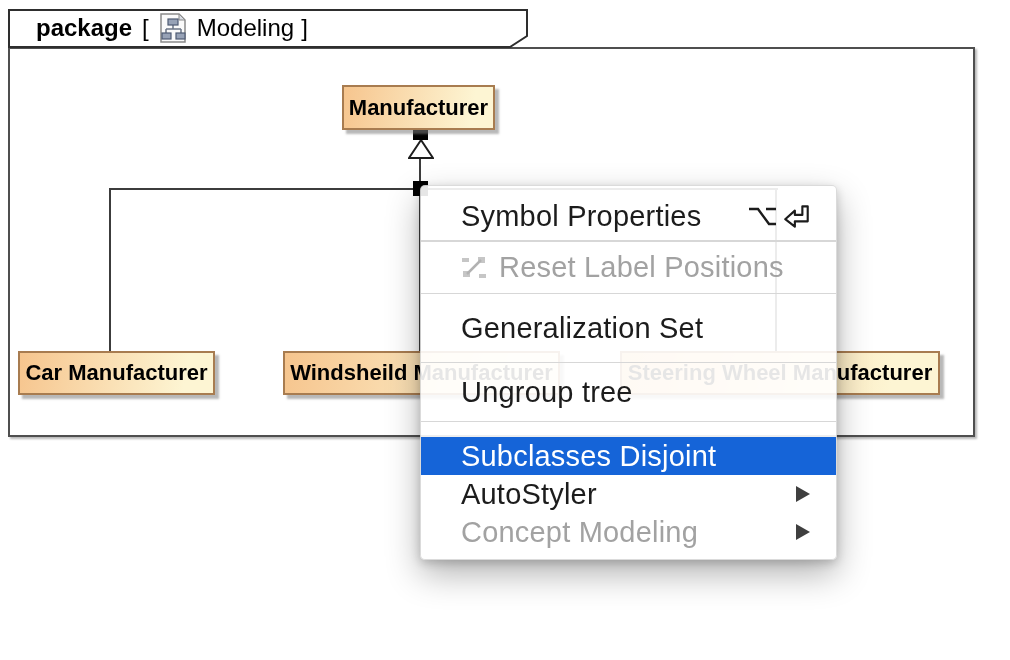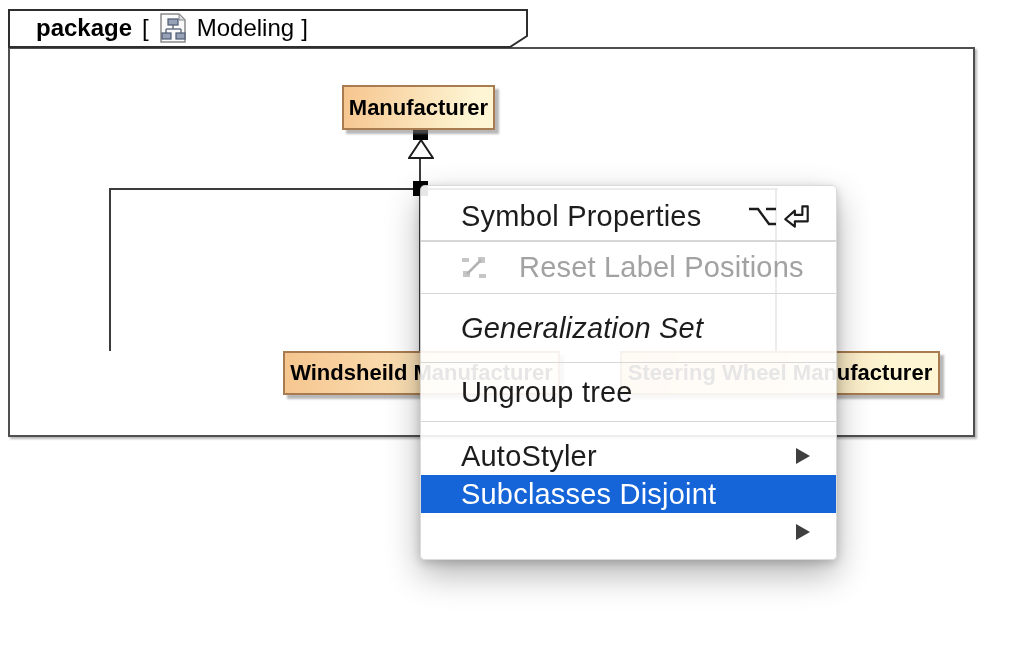--- a/index.html
+++ b/index.html
@@ -38,22 +38,22 @@
   .menu{position:absolute;left:420px;top:172px;width:417px;box-sizing:border-box;
         background:rgba(255,255,255,0.9);
         border:1px solid rgba(0,0,0,0.14);border-radius:5px;
         box-shadow:0 14px 34px rgba(0,0,0,0.30),0 3px 10px rgba(0,0,0,0.18);
         display:flex;flex-direction:column;overflow:hidden;
         font-size:29px;color:#1c1c1c;letter-spacing:0.2px;margin-top:13px;}
   .mi{display:flex;align-items:center;padding:0 24px 0 40px;flex:none;box-sizing:border-box;}
   .mi .grow{flex:1;}
   .sep{height:1px;background:#d7d7d7;flex:none;}
   .sp-top{height:6px;flex:none;} .sp-group{height:15px;flex:none;} .sp-bot{height:8px;flex:none;}
-  .h-sp{height:48px;} .h-display{height:62px;} .h-reset{height:51px;gap:20px;}
-  .h-gen{height:68px;font-style:italic;} .h-ungroup{height:58px;align-items:center;} .h-small{height:38px;}
+  .h-sp{height:48px;} .h-display{height:62px;} .h-reset{height:51px;}
+  .h-gen{height:68px;} .h-ungroup{height:58px;align-items:center;} .h-small{height:38px;}
   .disabled{color:#a2a2a2;}
   .selected{background:#1564d8;color:#fff;}
   .reset-ic{margin-right:11px;flex:none;}
   .shortcut{display:flex;align-items:center;gap:5px;}
 </style>
 </head>
 <body>
 
 <div class="stage">
 
@@ -88,20 +88,23 @@
 
   <svg class="tri" style="left:408px;top:139px;" width="26" height="21">
     <polygon points="13,1 1,19 25,19" fill="#ffffff" stroke="#1e1e1e" stroke-width="2"></polygon>
   </svg>
 
   <div class="handle" style="left:413px;top:125px;"></div>
   <div class="handle" style="left:413px;top:181px;"></div>
 
   <div class="cls cls-super">
     <span>Manufacturer</span>
+  </div>
+  <div class="cls cls-car">
+    <span>Car Manufacturer</span>
   </div>
   <div class="cls cls-wind">
     <span>Windsheild Manufacturer</span>
   </div>
   <div class="cls cls-steer">
     <span>Steering Wheel Manufacturer</span>
   </div>
 
   <div class="menu">
     <div class="sp-top"></div>
@@ -145,33 +148,34 @@
     <div class="sep"></div>
 
     <div class="mi h-ungroup">
       <span>Ungroup tree</span>
     </div>
 
     <div class="sep"></div>
     <div class="sp-group"></div>
 
 
+    <div class="mi h-small selected">
+      <span>Subclasses Disjoint</span>
+    </div>
+
     <div class="mi h-small">
       <span>AutoStyler</span>
       <span class="grow"></span>
       <svg width="18" height="18" viewBox="0 0 18 18">
         <polygon points="2,1 16,9 2,17" fill="#3f3f3f"></polygon>
       </svg>
     </div>
 
-    <div class="mi h-small selected">
-      <span>Subclasses Disjoint</span>
-    </div>
-
     <div class="mi h-small disabled">
+      <span>Concept Modeling</span>
       <span class="grow"></span>
       <svg width="18" height="18" viewBox="0 0 18 18">
         <polygon points="2,1 16,9 2,17" fill="#3f3f3f"></polygon>
       </svg>
     </div>
 
     <div class="sp-bot"></div>
   </div>
 
 </div>

